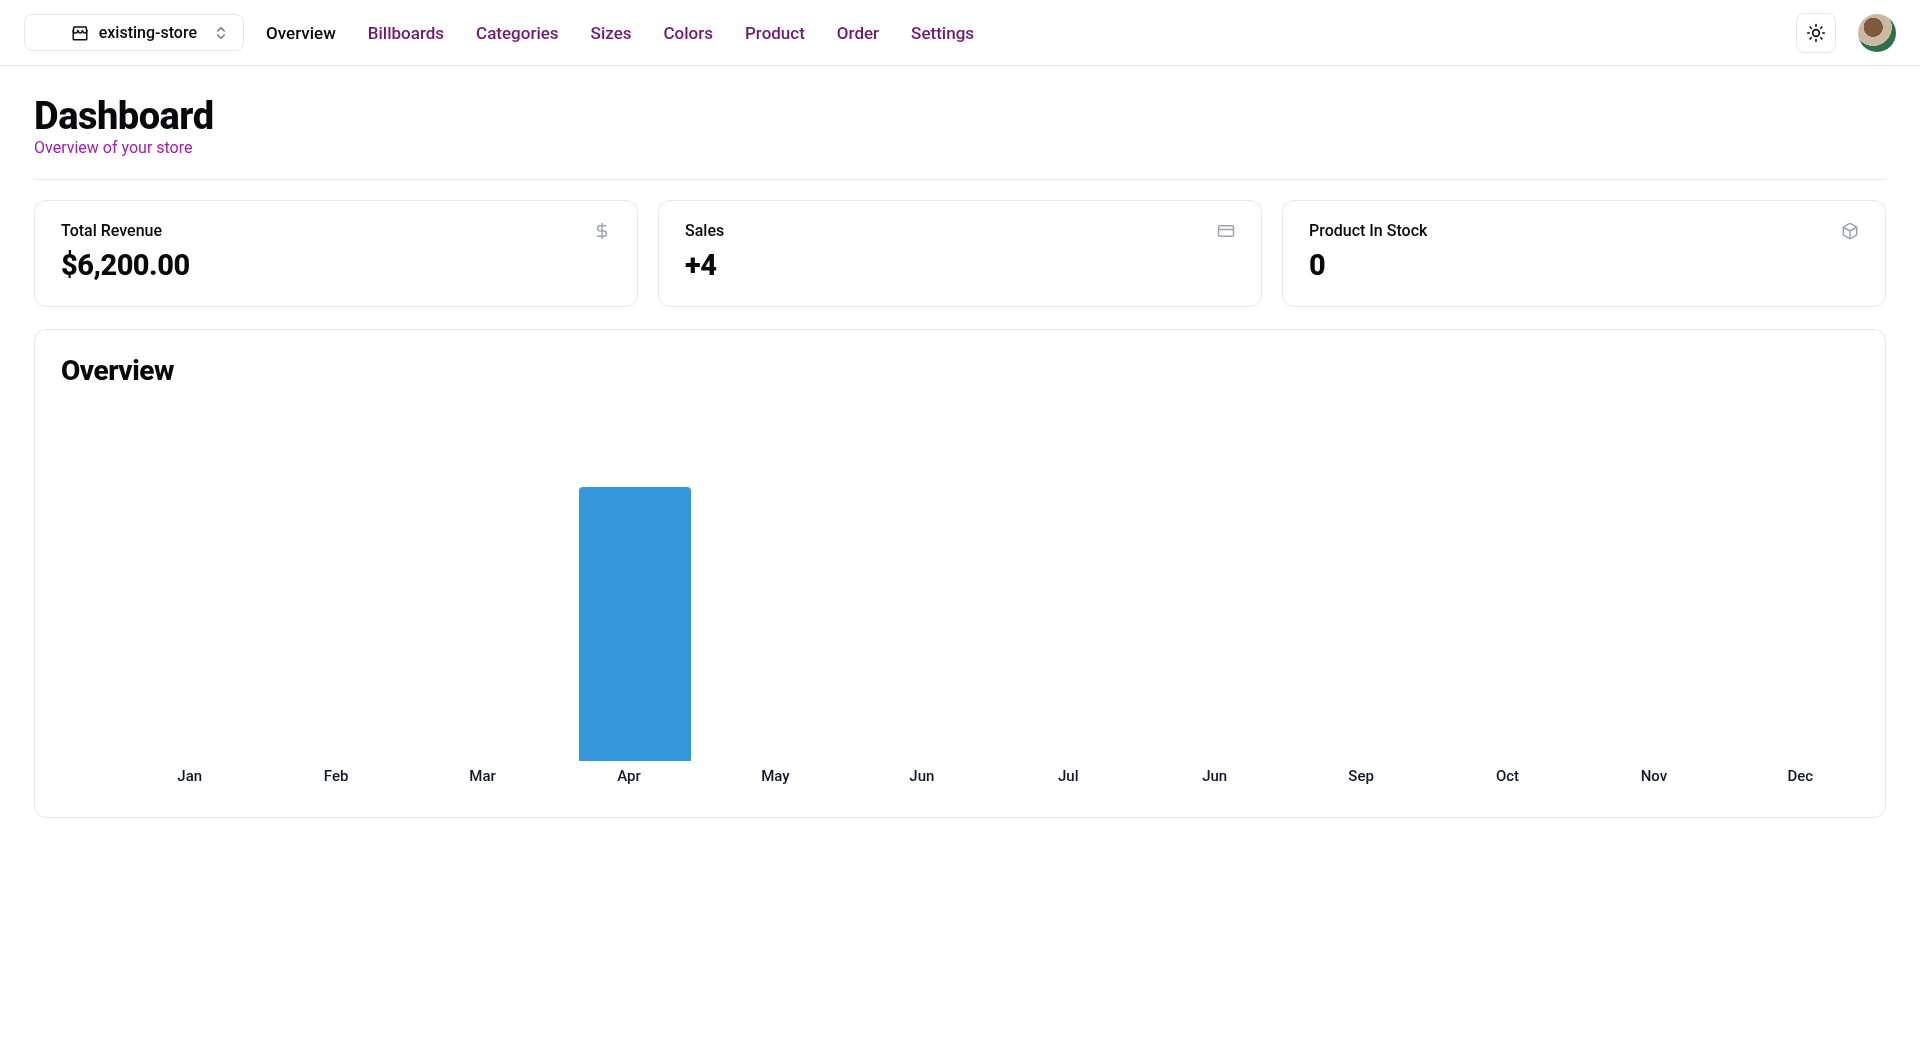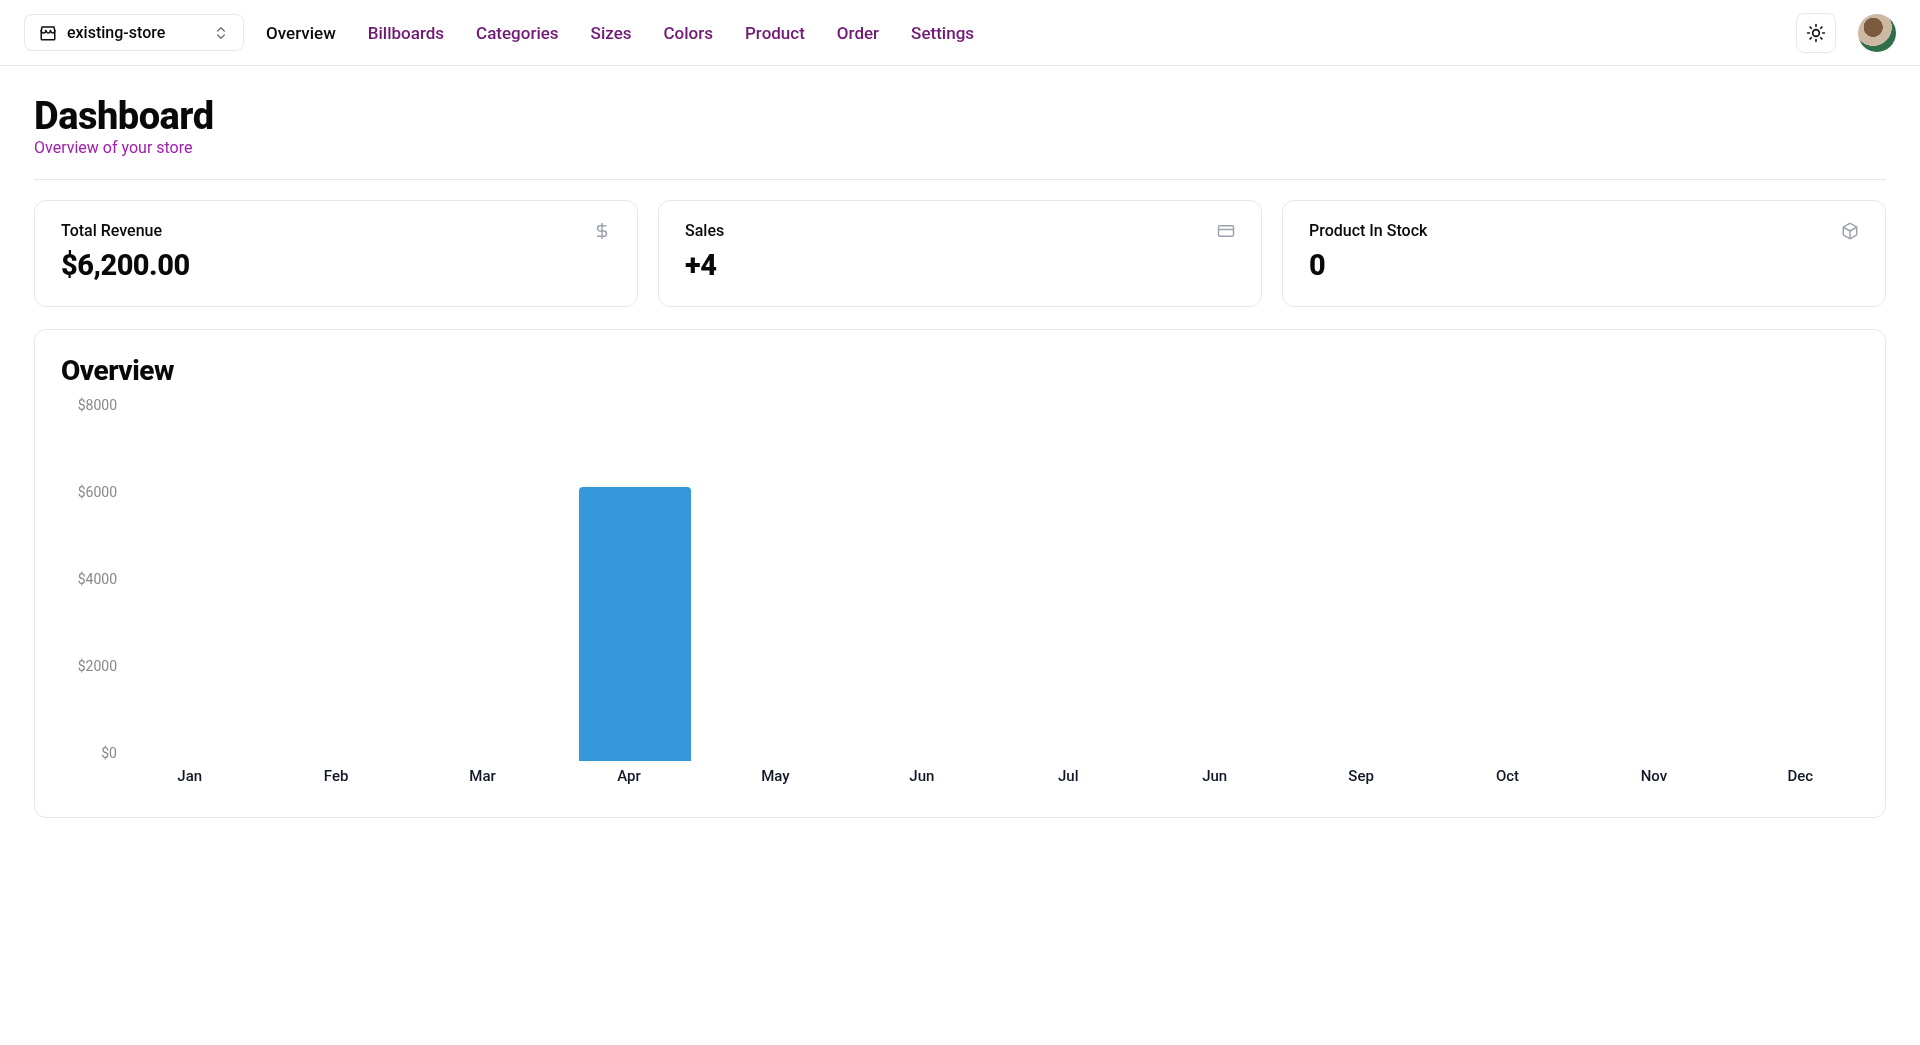--- a/index.html
+++ b/index.html
@@ -13,28 +13,28 @@
   display: flex;
   align-items: center;
   padding: 12px 24px;
   border-bottom: 1px solid #e5e7eb;
   gap: 22px;
   height: 66px;
 }
 .store-switcher {
   display: inline-flex;
   align-items: center;
-  gap: 10px;
+  gap: 16px;
   border: 1px solid #e5e7eb;
   border-radius: 8px;
   padding: 8px 14px;
   min-width: 220px;
   font-size: 16px;
   font-weight: 500;
-  justify-content: space-between;
+  justify-content: flex-end;
   cursor: pointer;
 }
 .store-left { display:flex; align-items:center; gap:10px; }
 .nav {
   display: flex;
   gap: 32px;
   align-items: center;
 }
 .nav-item {
   font-size: 17px;
@@ -212,27 +212,20 @@
             </svg>
         </span>
       </div>
       <div class="card-value">0</div>
     </div>
   </div>
 
   <div class="chart-card">
     <div class="chart-title">Overview</div>
     <div class="chart-wrap">
-      <div class="y-axis" id="y-axis">
-          <div class="y-tick">$8000</div>
-          <div class="y-tick">$6000</div>
-          <div class="y-tick">$4000</div>
-          <div class="y-tick">$2000</div>
-          <div class="y-tick">$0</div>
-        </div>
       <div class="plot" id="plot">
           <div class="bar-col"></div>
           <div class="bar-col"></div>
           <div class="bar-col"></div>
           <div class="bar-col">
             <div class="bar" style="height: 77.5%; background: rgb(52, 152, 219);"></div>
           </div>
           <div class="bar-col"></div>
           <div class="bar-col"></div>
           <div class="bar-col"></div>

